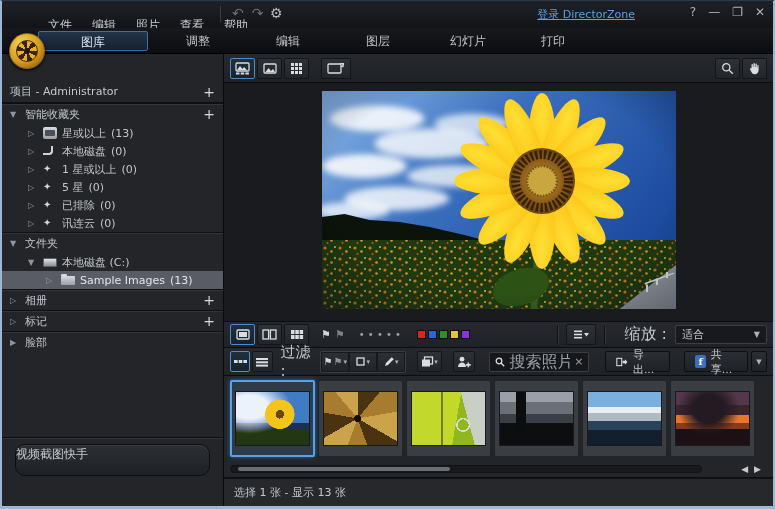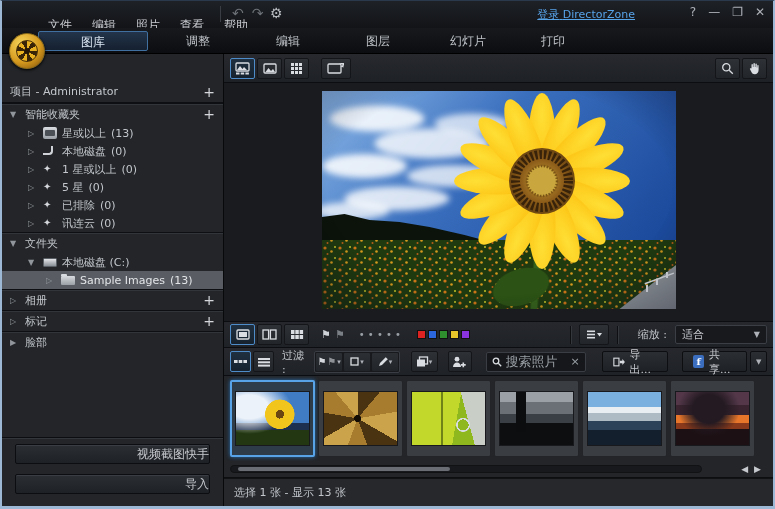--- a/index.html
+++ b/index.html
@@ -55,21 +55,21 @@
   .ic-import{border-bottom:2px solid #cfd3d8;border-right:2px solid #cfd3d8;width:10px;height:9px;border-radius:0 0 4px 0;margin-top:1px}
   .ic-wand{color:#d4d7db;font-size:10px;line-height:12px}
   .ic-drive{background:linear-gradient(#e2e4e8,#8a9097);height:9px;margin-top:2px;border-radius:1px;border:1px solid #5a6066}
   .ic-folder{background:linear-gradient(#d8dbdf,#9aa0a6);height:9px;margin-top:2px;border-radius:1px;position:relative}
   .ic-folder::before{content:"";position:absolute;left:0;top:-2px;width:6px;height:2px;background:#d8dbdf;border-radius:1px 1px 0 0}
   .sep-line{height:1px;background:#0d0f12;box-shadow:0 1px 0 #32353a}
   .callout{position:absolute;left:13px;right:13px;top:349px;height:21px;border-radius:10px;text-align:center;line-height:20px;
            background:linear-gradient(#f4f5f7,#c6cad0);color:#23262a;font-size:12px;border:1px solid #82878d}
   .callout::after{content:"";position:absolute;left:32px;top:20px;border:8px solid transparent;border-top-color:#b9bdc4}
   .panel-sep{position:absolute;left:0;right:0;top:383px;height:1px;background:#0b0d10;box-shadow:0 1px 0 #33363b}
-  .sbtn{position:absolute;left:13px;right:13px;height:20px;border-radius:2px;text-align:right;line-height:19px;font-size:12px;color:#c6c9cd;
+  .sbtn{position:absolute;left:13px;right:13px;height:32px;border-radius:10px;text-align:left;line-height:19px;font-size:12px;color:#c6c9cd;
         background:linear-gradient(#2b2e33,#1e2126);border:1px solid #0b0d10;box-shadow:inset 0 1px 0 #3a3e44}
   .sbtn.video{top:390px}.sbtn.import{top:420px}
 
   
   .viewer{position:absolute;left:222px;top:53px;right:0;bottom:0;background:#1b1d20}
   .vtb{position:absolute;top:0;left:0;right:0;height:29px;background:linear-gradient(#27292e,#1e2125);border-bottom:1px solid #0b0d10;
        display:flex;align-items:center;padding:0 6px;gap:2px}
   .tbtn{width:25px;height:21px;border-radius:2px;display:flex;align-items:center;justify-content:center;color:#dadde1;
         background:linear-gradient(#2e3136,#222529);border:1px solid #131519}
   .tbtn.on{border:1px solid #4d8cc8;background:linear-gradient(#203040,#16222e)}
@@ -81,32 +81,32 @@
   .photo{margin-top:8px;width:354px;height:218px;background:#000}
 
   .row1{position:absolute;top:267px;left:0;right:0;height:27px;background:linear-gradient(#26282d,#1f2226);border-top:1px solid #0b0d10;border-bottom:1px solid #0b0d10;
         display:flex;align-items:center;padding:0 6px;gap:2px}
   .flags{display:flex;gap:4px;color:#cfd3d8;font-size:11px;margin-left:10px}
   .flags .dim{color:#7a7f85}
   .dots{display:flex;gap:5px;margin-left:12px;color:#9aa0a6;font-size:10px}
   .clabels{display:flex;gap:2px;margin-left:14px}
   .clabels span{width:9px;height:9px;border:1px solid #111;display:inline-block}
   .sortbtn{width:30px}
-  .zoomlbl{color:#c3c7cc;font-size:11px;margin:0 6px 0 12px}
+  .zoomlbl{color:#c3c7cc;font-size:16px;margin:0 6px 0 12px}
   .dropdown{width:92px;height:19px;background:#17191d;border:1px solid #3b3f45;border-radius:2px;display:flex;align-items:center;padding:0 6px;color:#c9ccd1;font-size:11px}
   .dropdown .dd-arr{margin-left:auto;font-size:8px;color:#aeb2b8}
 
   .row2{position:absolute;top:294px;left:0;right:0;height:28px;background:linear-gradient(#26282d,#1f2226);border-bottom:1px solid #0b0d10;
         display:flex;align-items:center;padding:0 6px;gap:2px}
-  .filterlbl{color:#c3c7cc;font-size:11px;margin:0 6px}
+  .filterlbl{color:#c3c7cc;font-size:15px;margin:0 6px}
   .fgroup{display:flex;gap:2px;background:#17191d;border:1px solid #3a3e44;border-radius:2px;padding:1px}
   .fbtn{width:26px;height:18px;display:flex;align-items:center;justify-content:center;gap:1px;color:#d4d7db;font-size:10px;background:linear-gradient(#2c2f34,#212428);border-radius:1px}
   .mini-arr{font-size:7px;color:#aeb2b8}
   .search{width:100px;height:20px;margin-left:12px;background:#15171a;border:1px solid #3a3e44;border-radius:2px;display:flex;align-items:center;padding:0 5px;gap:4px}
-  .search input{flex:1;min-width:0;background:transparent;border:none;outline:none;color:#c9ccd1;font-size:13px;font-family:inherit}
+  .search input{flex:1;min-width:0;background:transparent;border:none;outline:none;color:#c9ccd1;font-size:16px;font-family:inherit}
   .search input::placeholder{color:#9aa0a6}
   .search .clr{color:#9aa0a6;font-size:11px}
   .actbtn{height:21px;border-radius:2px;display:flex;align-items:center;gap:5px;padding:0 10px;color:#c9ccd1;font-size:11px;
           background:linear-gradient(#2b2e33,#1e2125);border:1px solid #0c0e11}
   .export{margin-left:14px;width:76px}
   .share{margin-left:12px;width:74px}
   .fb{width:13px;height:13px;background:#3b6ebf;border-radius:2px;color:#fff;font-size:10px;font-weight:bold;text-align:center;line-height:13px;font-family:"DejaVu Serif",serif}
   .share-dd{width:20px;height:21px;margin-left:1px;justify-content:center;padding:0}
 
   .strip{position:absolute;top:322px;left:0;right:0;height:85px;background:#232528;display:flex;gap:3px;padding:4px 0 0 6px}
@@ -272,21 +272,20 @@
         <span class="lbl">标记</span>
         <span class="plus">+</span>
       </div>
       <div class="trow sect">
         <span class="arr">▶</span>
         <span class="lbl">脸部</span>
       </div>
     </div>
     <div class="panel-sep"></div>
     <div class="sbtn video">视频截图快手</div>
-    <div class="sbtn import">导入</div>
   </div>
 
   <div class="viewer">
 
     <div class="vtb">
       <div class="tbtn on">
         <svg width="15" height="13" viewBox="0 0 15 13">
             <rect class="ico" x="1" y="1" width="13" height="8" rx="1"></rect>
             <path class="icf" d="M2 8l3-4 2.5 3L9 5l3 3z"></path>
             <rect class="icf" x="1" y="10.5" width="3.5" height="2"></rect>

